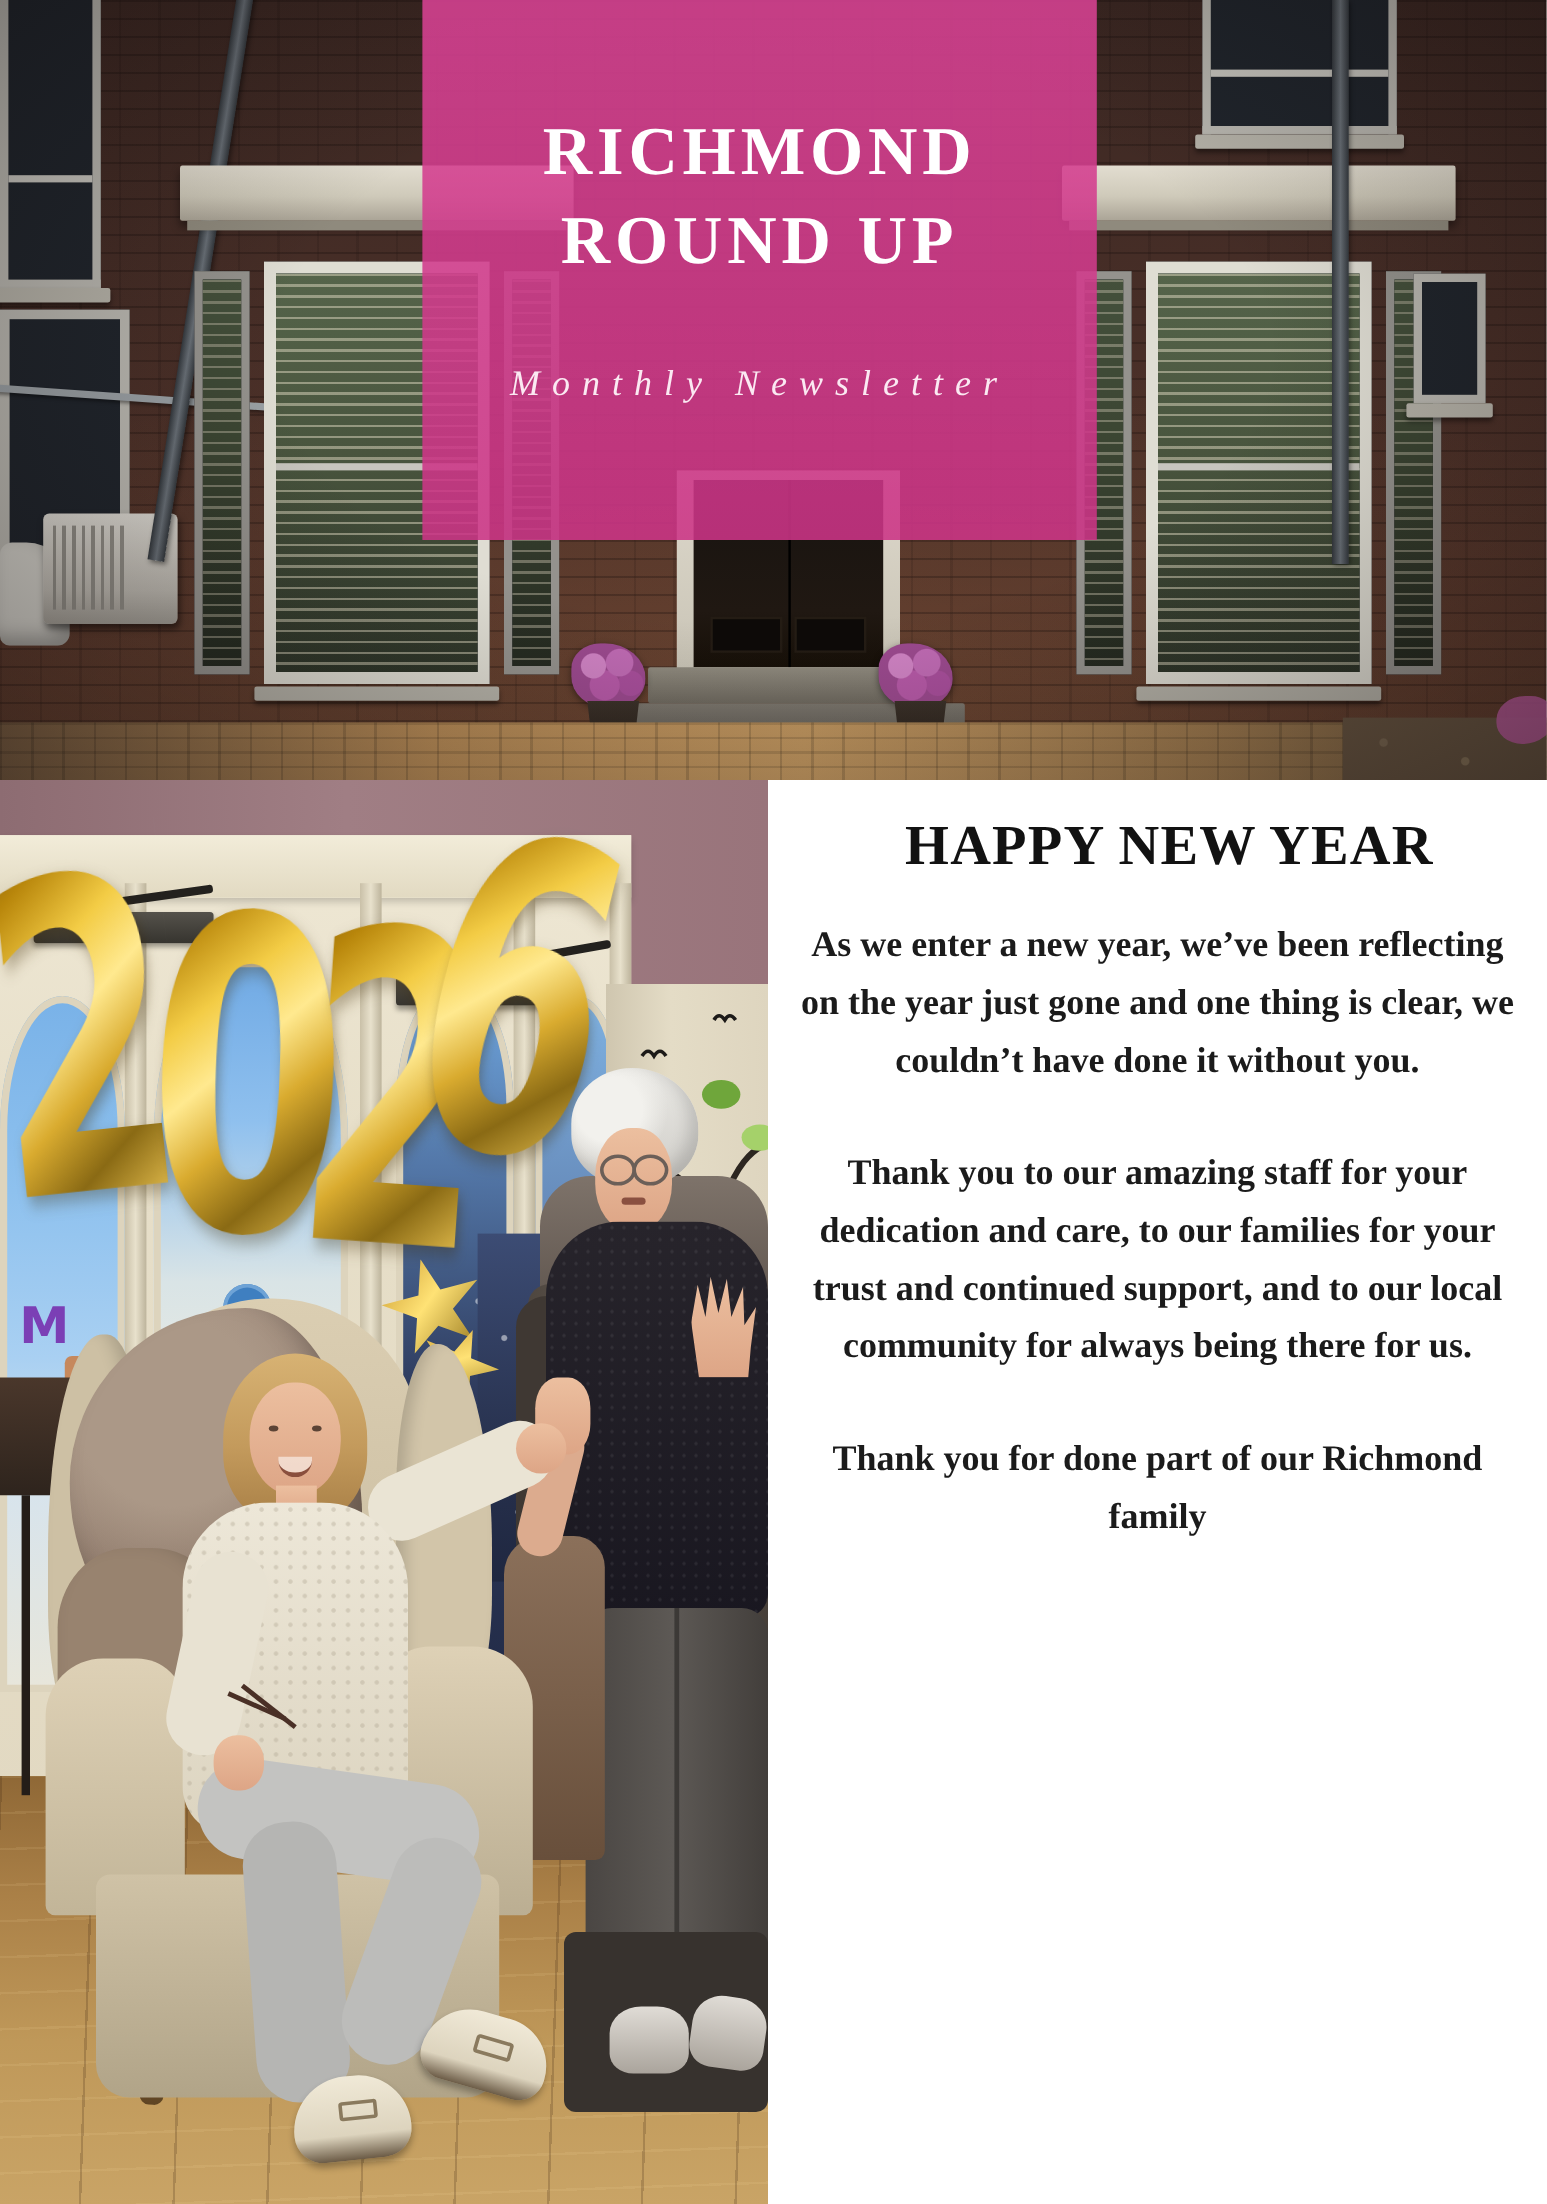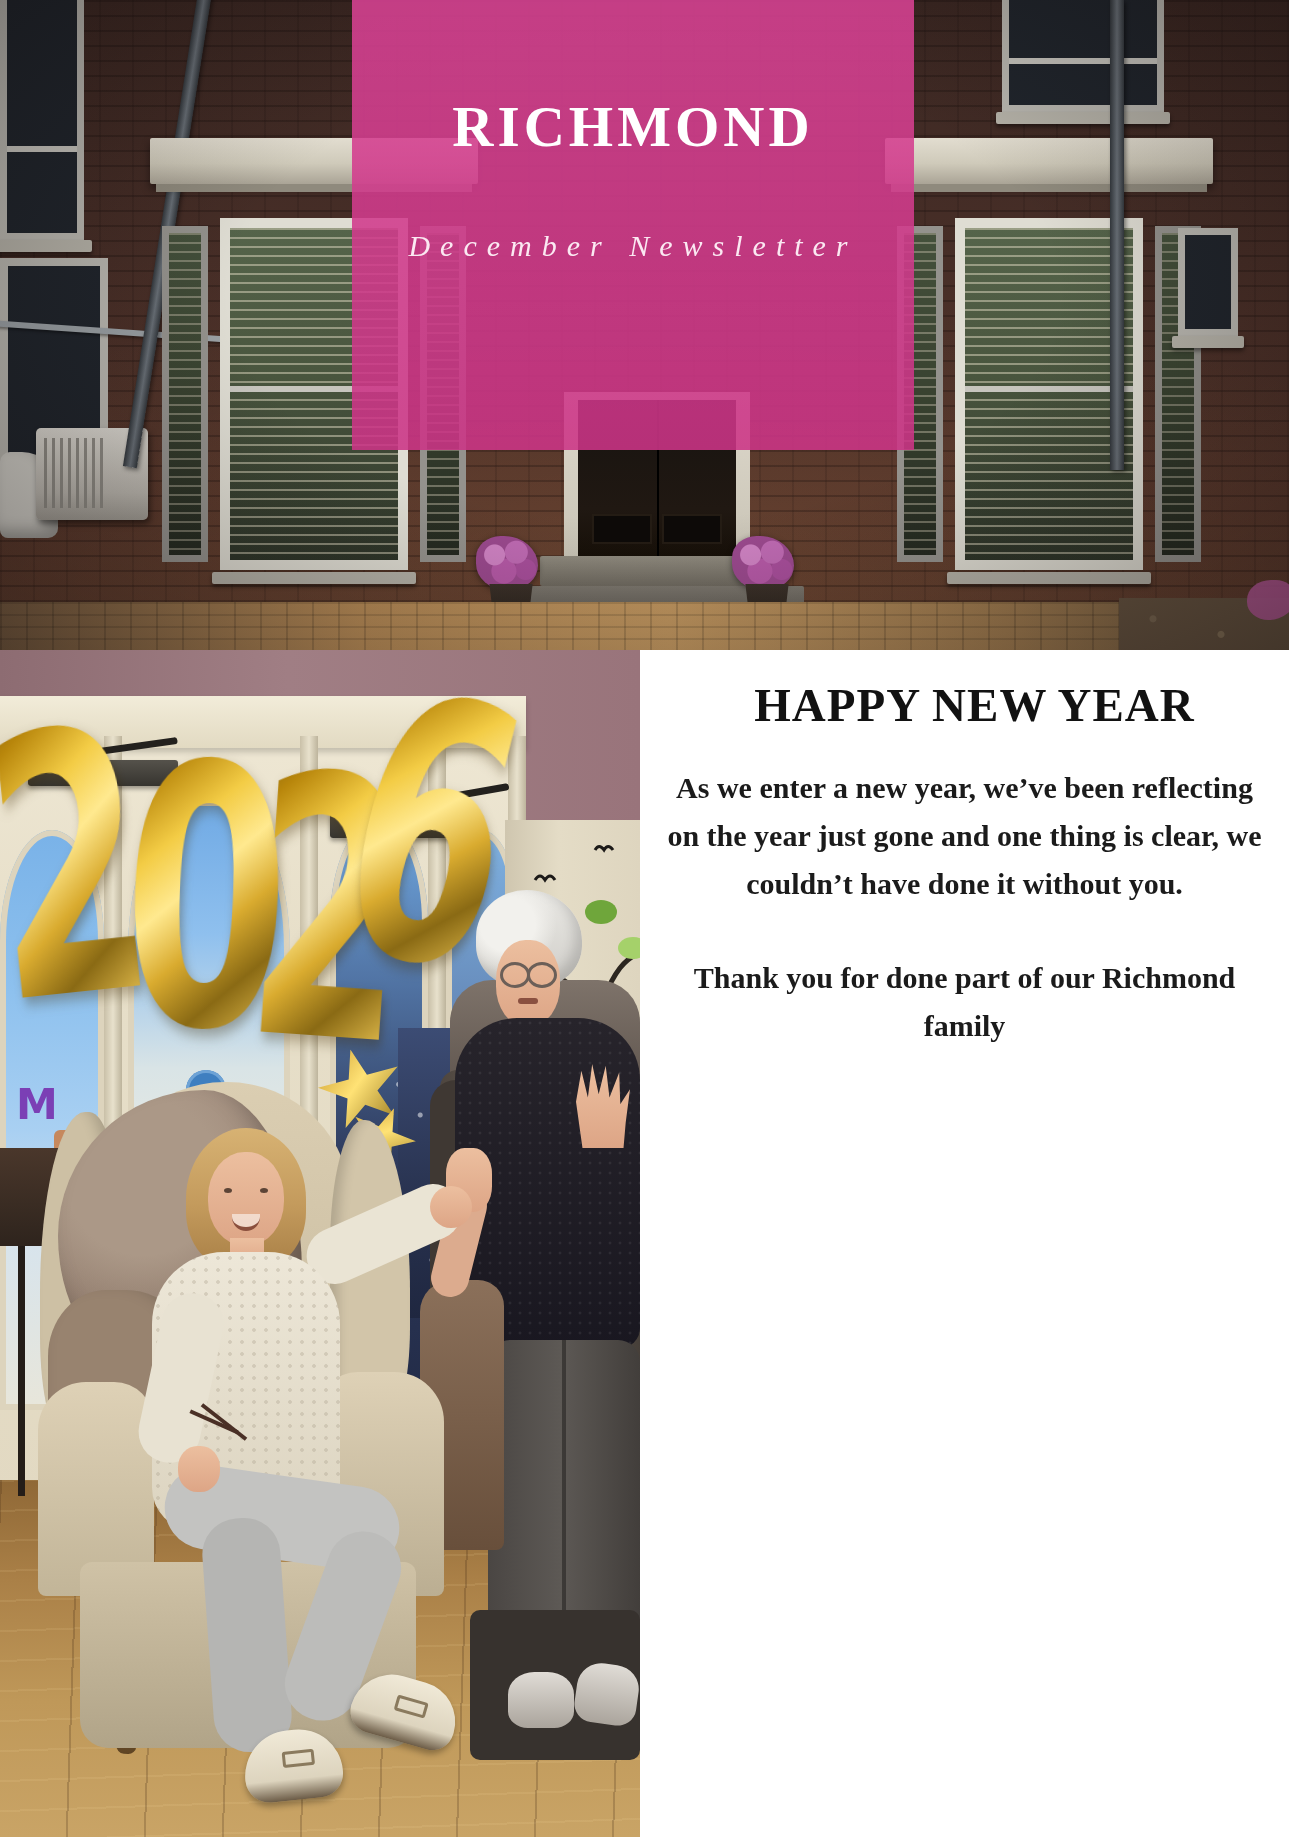--- a/index.html
+++ b/index.html
@@ -315,22 +315,23 @@
     <div class="pot" style="left:740px;top:584px;"></div>
 
     <div class="pavement"></div>
     <div class="gravel"></div>
     <div class="corner-flowers"></div>
     <div class="vignette"></div>
 
     <div class="masthead">
       <div class="m-title">
         <div>RICHMOND</div>
-      </div>
-      <div class="m-sub">December Newsletter</div>
+        <div>ROUND UP</div>
+      </div>
+      <div class="m-sub">Monthly Newsletter</div>
     </div>
   </section>
 
   <section class="lounge">
 
     <div class="l-doors">
       <div class="topband"></div>
 
       <div class="pane arch" style="left:0;top:134px;width:104px;height:580px;
            background:linear-gradient(180deg,#79b2e8 0%,#8ec1ee 28%,#a9d0f2 52%,#d8e4ec 72%,#e8e6da 100%);">
@@ -442,16 +443,17 @@
         <span class="buckle"></span>
       </div>
     <div class="abs slipper z5" style="left:244px;top:1080px;width:98px;height:70px;transform:rotate(-6deg);">
         <span class="buckle"></span>
       </div>
   </section>
 
   <section class="article">
     <h2>HAPPY NEW YEAR</h2>
     <p class="first">As we enter a new year, we’ve been reflecting on the year just gone and one thing is clear, we couldn’t have done it without you.</p>
+    <p>Thank you to our amazing staff for your dedication and care, to our families for your trust and continued support, and to our local community for always being there for us.</p>
     <p>Thank you for done part of our Richmond family</p>
   </section>
 
 </div>
 
 </body></html>

